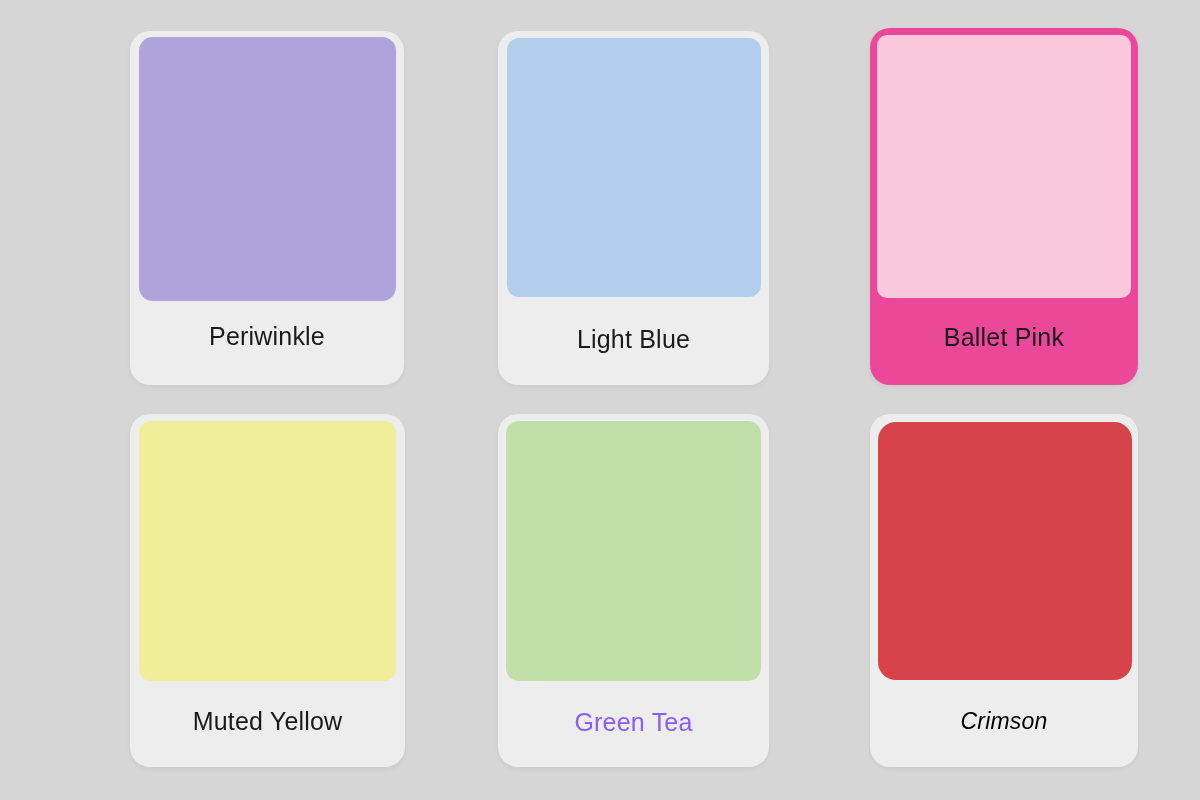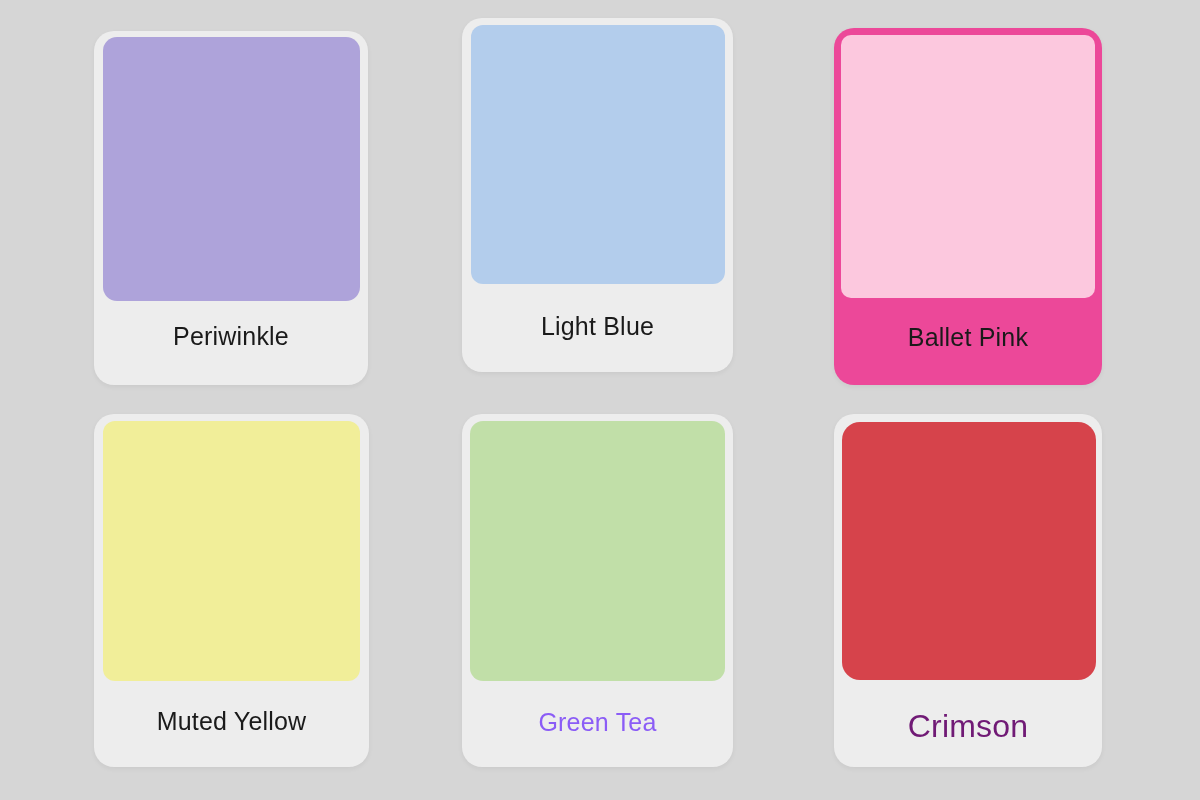--- a/index.html
+++ b/index.html
@@ -20,20 +20,21 @@
     height: 800px;
   }
 
   .swatch-card {
     position: absolute;
     background: #ededed;
     border-radius: 20px;
     box-sizing: border-box;
     box-shadow: 0 2px 5px rgba(0, 0, 0, 0.055);
     overflow: hidden;
+    margin-left: 36px;
   }
 
   .swatch-chip {
     position: absolute;
     box-sizing: border-box;
   }
 
   .swatch-label {
     position: absolute;
     left: 0;
@@ -48,33 +49,33 @@
   }
 </style>
 </head>
 <body>
 
 <div id="palette-grid">
     <div class="swatch-card" style="left: 94px; top: 31px; width: 274px; height: 354px; background: rgb(237, 237, 237);">
       <div class="swatch-chip" style="left: 9px; top: 6px; width: 257px; height: 264px; border-radius: 14px; background: rgb(174, 163, 218);"></div>
       <div class="swatch-label" style="top: 293px; font-size: 25px; color: rgb(26, 26, 26);">Periwinkle</div>
     </div>
-    <div class="swatch-card" style="left: 462px; top: 18px; width: 271px; height: 354px; background: rgb(237, 237, 237);">
+    <div class="swatch-card" style="left: 462px; top: 31px; width: 271px; height: 354px; background: rgb(237, 237, 237);">
       <div class="swatch-chip" style="left: 9px; top: 7px; width: 254px; height: 259px; border-radius: 12px; background: rgb(179, 205, 236);"></div>
       <div class="swatch-label" style="top: 296px; font-size: 25px; color: rgb(26, 26, 26);">Light Blue</div>
     </div>
     <div class="swatch-card" style="left: 834px; top: 28px; width: 268px; height: 357px; background: #ec4899;">
       <div class="swatch-chip" style="left: 7px; top: 7px; width: 254px; height: 263px; border-radius: 10px; background: rgb(252, 200, 222);"></div>
       <div class="swatch-label" style="top: 297px; font-size: 25px; color: rgb(26, 26, 26);">Ballet Pink</div>
     </div>
     <div class="swatch-card" style="left: 94px; top: 414px; width: 275px; height: 353px; background: rgb(237, 237, 237);">
       <div class="swatch-chip" style="left: 9px; top: 7px; width: 257px; height: 260px; border-radius: 12px; background: rgb(241, 238, 153);"></div>
       <div class="swatch-label" style="top: 295px; font-size: 25px; color: rgb(26, 26, 26); text-align: center;">Muted Yellow</div>
     </div>
     <div class="swatch-card" style="left: 462px; top: 414px; width: 271px; height: 353px; background: rgb(237, 237, 237);">
       <div class="swatch-chip" style="left: 8px; top: 7px; width: 255px; height: 260px; border-radius: 13px; background: rgb(193, 223, 168);"></div>
       <div class="swatch-label" style="top: 296px; font-size: 25px; color: #8b5cf6;">Green Tea</div>
     </div>
     <div class="swatch-card" style="left: 834px; top: 414px; width: 268px; height: 353px; background: rgb(237, 237, 237);">
       <div class="swatch-chip" style="left: 8px; top: 8px; width: 254px; height: 258px; border-radius: 18px; background: rgb(214, 67, 75);"></div>
-      <div class="swatch-label" style="top: 296px; font-size: 32px; color: #701a75;">Crimson</div>
+      <div class="swatch-label" style="top: 296px; font-size: 23px; color: #000000; font-style: italic;">Crimson</div>
     </div>
   </div>
 
 </body></html>

